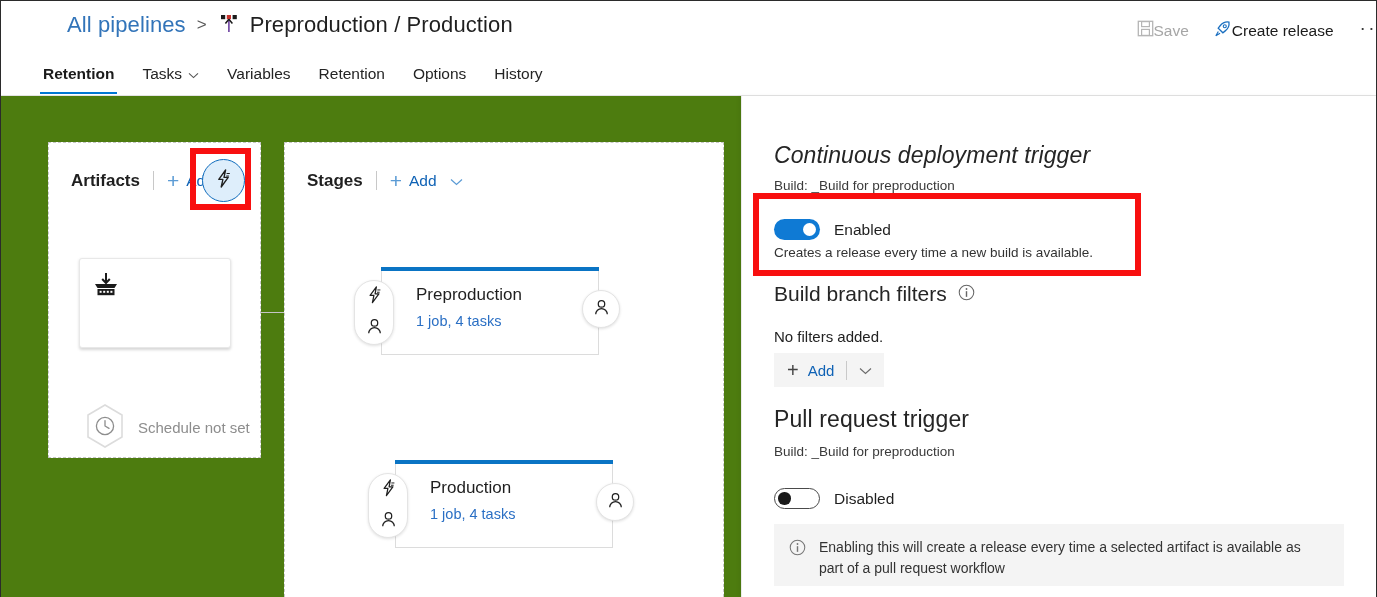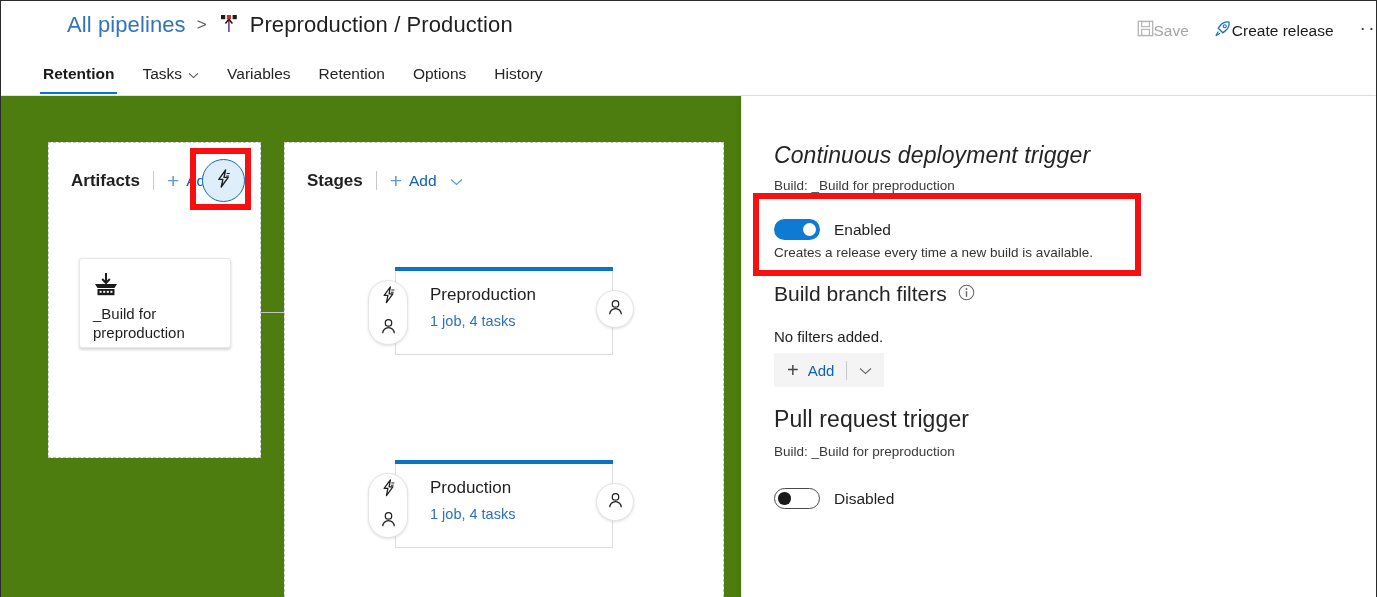--- a/index.html
+++ b/index.html
@@ -126,21 +126,21 @@
   
   .stage-card {
     position: absolute; width: 218px; height: 84px;
     background: #fff; border: 1px solid #dcdcdc; border-top: none;
     cursor: pointer;
   }
   .stage-card::before {
     content: ""; position: absolute; left: -1px; top: -4px; right: -1px;
     height: 4px; background: #0a74c4;
   }
-  #stage-preprod { left: 110px; top: 128px; }
+  #stage-preprod { left: 96px; top: 128px; }
   #stage-prod { left: 110px; top: 321px; }
   .stage-pill {
     position: absolute; left: -28px; top: 9px; width: 40px; height: 65px;
     background: #fff; border: 1px solid #e4e4e4; border-radius: 20px;
     box-shadow: 0 1px 3px rgba(0,0,0,.12);
     display: flex; flex-direction: column; align-items: center;
     justify-content: center; gap: 8px;
   }
   .stage-name {
     position: absolute; left: 34px; top: 14px;
@@ -337,33 +337,42 @@
             <path d="M2 12 L24 12 L21.5 16 L4.5 16 Z" fill="#1b1b1b"></path>
             <rect x="4.5" y="17" width="17" height="6.2" fill="#1b1b1b"></rect>
             <g fill="#ffffff">
               <rect x="6.6" y="18.8" width="2" height="2"></rect>
               <rect x="10.2" y="18.8" width="2" height="2"></rect>
               <rect x="13.8" y="18.8" width="2" height="2"></rect>
               <rect x="17.4" y="18.8" width="2" height="2"></rect>
             </g>
           </svg>
         </span>
-        <div id="artifact-label">_Build for preproduction</div>
       </div>
 
       <div id="trigger-badge">
         <span>
           <svg width="21" height="21" viewBox="0 0 21 21">
             <path d="M12.6 2 L5.8 11.4 L9.9 11.4 L8.2 19 L15.2 9.4 L11 9.4 Z" fill="none" stroke="#1f1f1f" stroke-width="1.35" stroke-linejoin="round"></path>
             <path d="M14 5.5 L16.4 5.5 M13.6 8 L15.6 8" stroke="#1f1f1f" stroke-width="1.1" stroke-linecap="round"></path>
           </svg>
         </span>
       </div>
       <div id="trigger-highlight"></div>
 
+      <div id="schedule-row">
+        <span>
+          <svg width="42" height="46" viewBox="0 0 42 46">
+            <path d="M21 2 L38 12 L38 34 L21 44 L4 34 L4 12 Z" fill="none" stroke="#dcdcdc" stroke-width="1.6"></path>
+            <circle cx="21" cy="23" r="8.6" fill="none" stroke="#8d8d8d" stroke-width="1.3"></circle>
+            <path d="M21 17.6 L21 23 L25 25.4" fill="none" stroke="#8d8d8d" stroke-width="1.3" stroke-linecap="round"></path>
+          </svg>
+        </span>
+        <span id="schedule-label">Schedule not set</span>
+      </div>
     </div>
 
     <div id="stages-panel" class="panel">
       <div class="panel-head">
         <span class="panel-title">Stages</span>
         <span class="vrule"></span>
         <span class="add-link">
           <span class="plus-sign">+</span>
           <span>Add</span>
           <span style="margin-left:6px;">
@@ -472,14 +481,24 @@
     <div class="rp-h1" id="pr-title">Pull request trigger</div>
     <div class="rp-sub" id="pr-build">Build: _Build for preproduction</div>
 
     <div id="pr-toggle-row">
       <div class="toggle off">
         <span class="knob"></span>
       </div>
       <span class="toggle-label">Disabled</span>
     </div>
 
+    <div id="pr-infobox">
+      <span class="info-circle">
+        <svg width="17" height="17" viewBox="0 0 18 18">
+          <circle cx="9" cy="9" r="7.7" fill="none" stroke="#767676" stroke-width="1.1"></circle>
+          <circle cx="9" cy="5.3" r="0.95" fill="#767676"></circle>
+          <rect x="8.25" y="7.6" width="1.5" height="6" fill="#767676"></rect>
+        </svg>
+      </span>
+      <span id="pr-infotext">Enabling this will create a release every time a selected artifact is available as part of a pull request workflow</span>
+    </div>
   </div>
 </div>
 
 </body></html>

